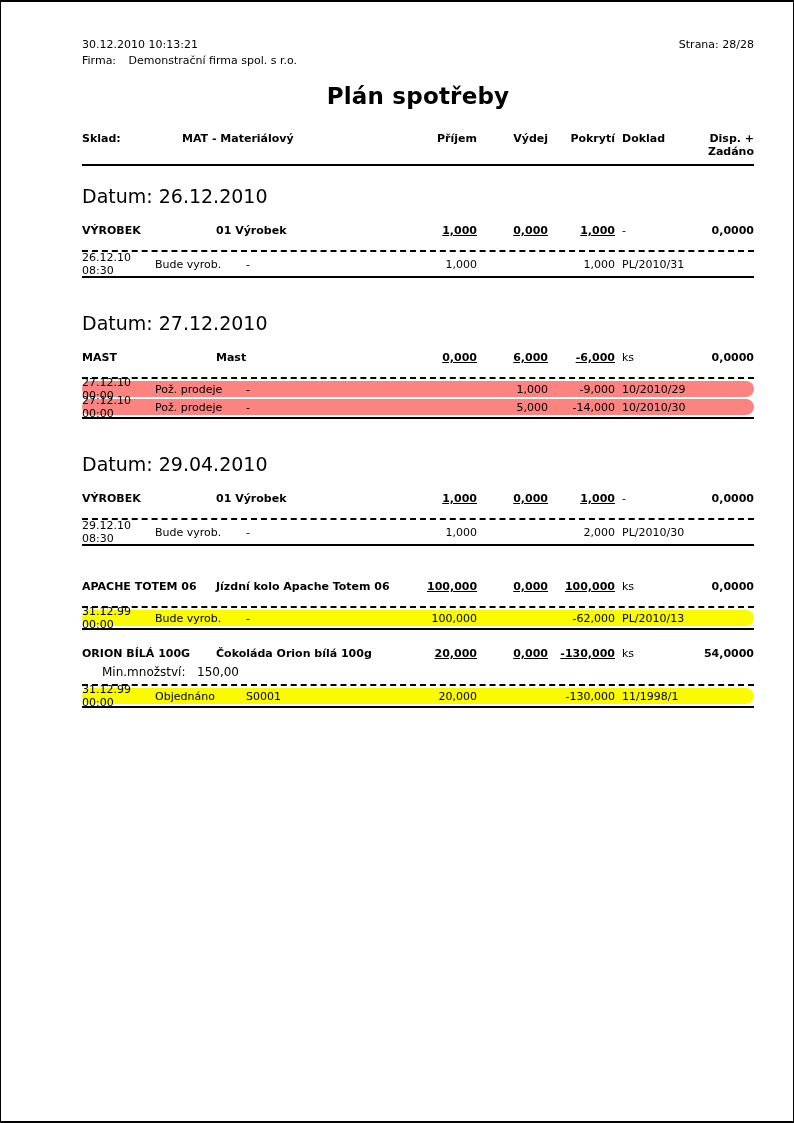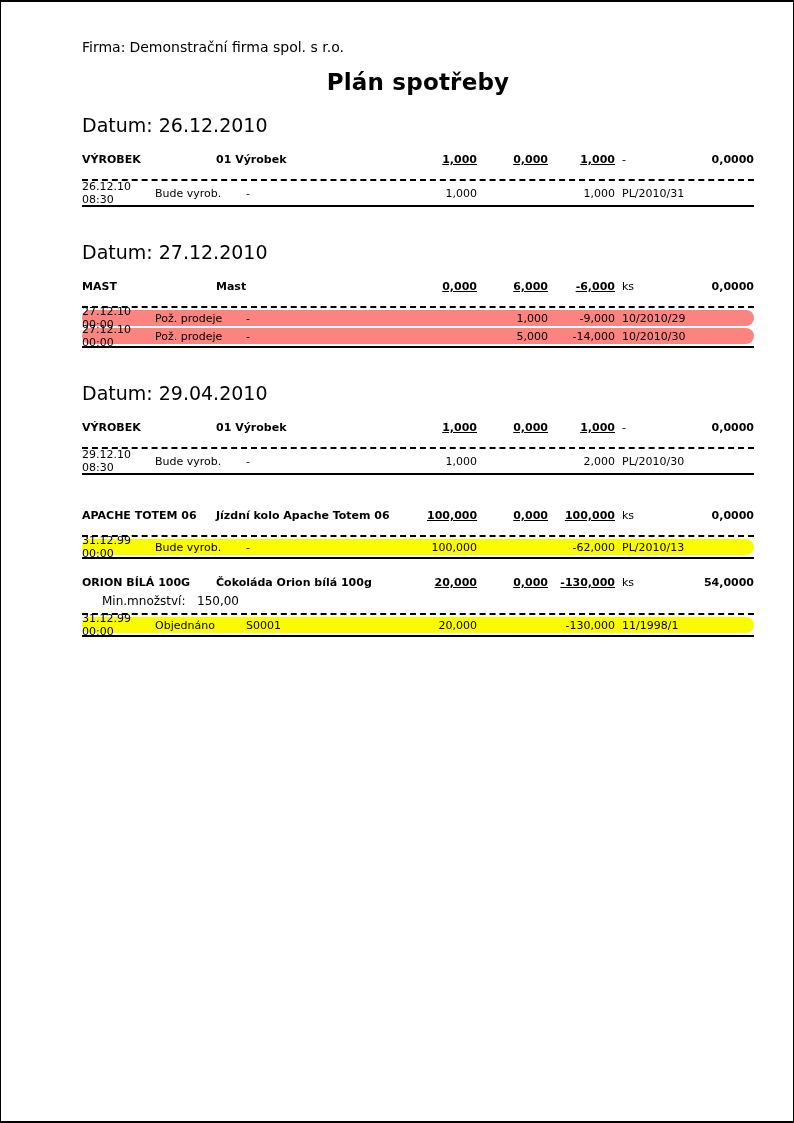--- a/index.html
+++ b/index.html
@@ -12,21 +12,21 @@
     border-top-width: 2px;
     border-bottom-width: 2px;
     font-family: "DejaVu Sans", "Liberation Sans", sans-serif;
     color: #000;
     overflow: hidden;
   }
   .content { padding: 36px 39px 0 81px; }
 
   
   .meta-row { display: flex; justify-content: space-between; font-size: 11px; line-height: 14px; }
-  .meta-row2 { font-size: 14px; line-height: 14px; margin-top: 2px; }
+  .meta-row2 { font-size: 11px; line-height: 14px; margin-top: 2px; }
   .company-label { display: inline-block; width: 43px; }
   h1.title { font-size: 23px; font-weight: bold; text-align: center; margin: 15px 0 0 0; letter-spacing: 0.2px; }
 
   
   .col-header { display: flex; margin-top: 23px; padding-bottom: 6px; border-bottom: 2px solid #000; font-size: 11px; font-weight: bold; }
   .ch-sklad { width: 100px; }
   .ch-sklad-value { width: 245px; }
 
   
   .c-prijem  { width: 50px; text-align: right; }
@@ -57,27 +57,40 @@
   .d-date { width: 73px; }
   .d-action { width: 91px; }
   .d-code { width: 181px; }
 </style>
 </head>
 <body>
 
 <div class="page">
   <div class="content">
 
+    <div class="meta-row">
+      <span>30.12.2010  10:13:21</span>
+      <span>Strana: 28/28</span>
+    </div>
     <div class="meta-row2">
       <span class="company-label">Firma:</span>
       <span>Demonstrační firma spol. s r.o.</span>
     </div>
 
     <h1 class="title">Plán spotřeby</h1>
 
+    <div class="col-header">
+      <span class="ch-sklad">Sklad:</span>
+      <span class="ch-sklad-value">MAT - Materiálový</span>
+      <span class="c-prijem">Příjem</span>
+      <span class="c-vydej">Výdej</span>
+      <span class="c-pokryti">Pokrytí</span>
+      <span class="c-doklad">Doklad</span>
+      <span class="c-disp">Disp. + Zadáno</span>
+    </div>
 
     <div id="sections">
         <div class="section">
           <h2 class="section-heading">Datum: 26.12.2010</h2>
           <div class="product">
             <div class="summary-row">
               <span class="s-code">VÝROBEK</span>
               <span class="s-name">01 Výrobek</span>
               <span class="c-prijem u">1,000</span>
               <span class="c-vydej u">0,000</span>

